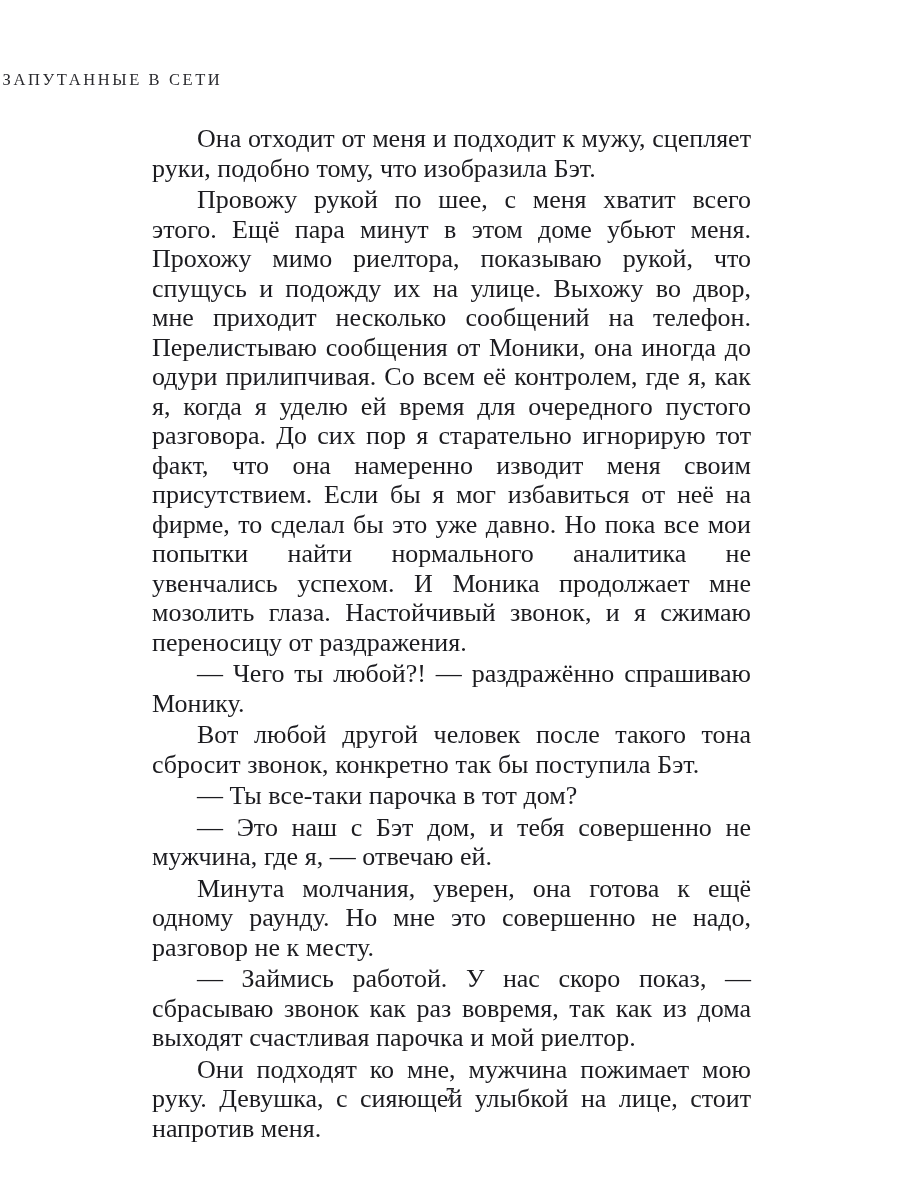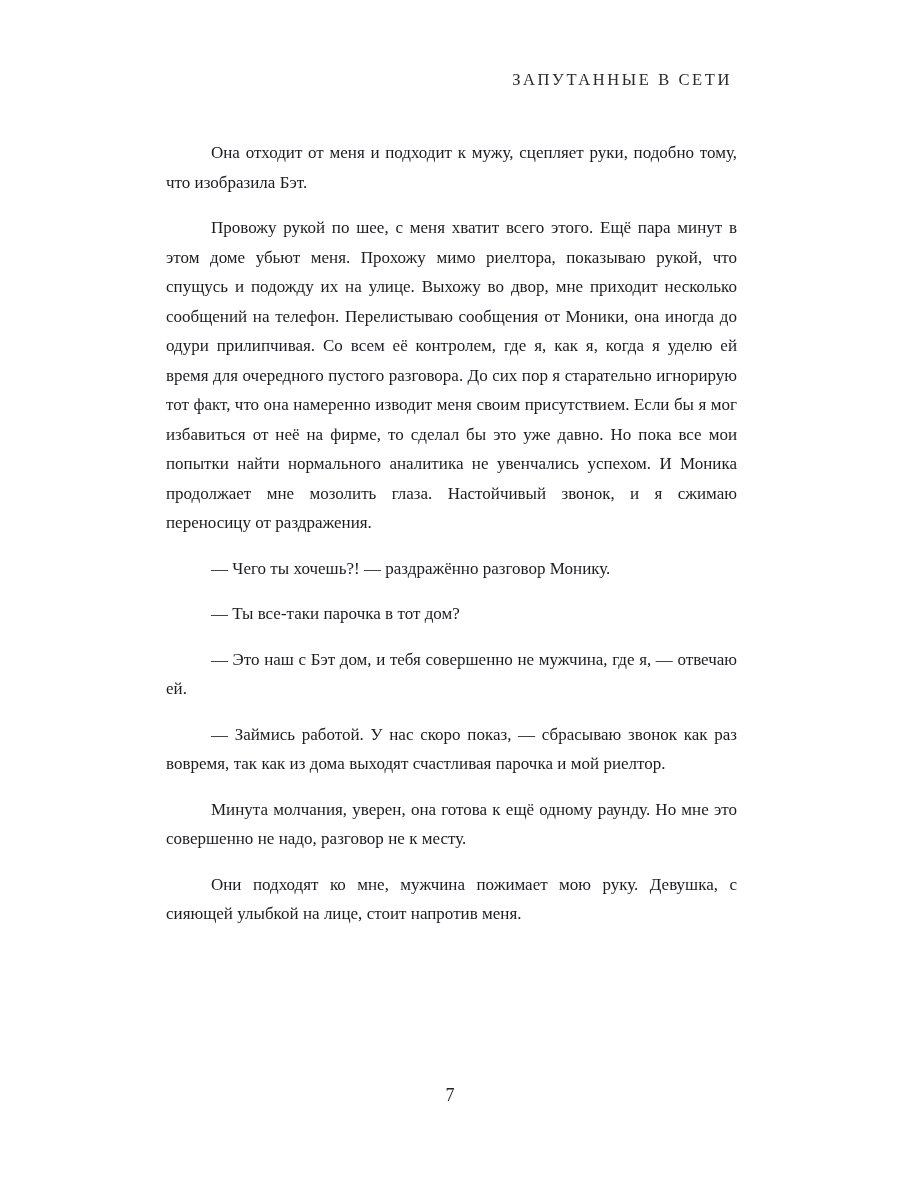--- a/index.html
+++ b/index.html
@@ -15,42 +15,42 @@
     overflow: hidden;
     font-family: "Liberation Serif", "DejaVu Serif", serif;
   }
 
   
   .running-header {
     position: absolute;
     top: 70px;
     left: 0;
     width: 732px;
-    text-align: right;
+    text-align: left;
     font-family: "Liberation Serif", "DejaVu Serif", serif;
     font-size: 16.5px;
     letter-spacing: 2.6px;
     color: #2a2a2e;
     text-indent: 2.6px;
     white-space: nowrap;
   }
 
   
   .textblock {
     position: absolute;
     top: 122px;
     left: 150px;
     width: 603px;
   }
   .para {
-    margin: 16px;
+    margin: 2px;
     text-align: justify;
     text-align-last: left;
     text-indent: 45px;
-    font-size: 17px;
+    font-size: 26px;
     line-height: 29.5px;
     color: #1c1c20;
     hyphens: manual;
     word-spacing: 0.1px;
   }
 
   
   .folio {
     position: absolute;
     top: 1085px;
@@ -64,23 +64,24 @@
 </head>
 <body>
 
 <div class="page">
 
   <div class="running-header">ЗАПУТАННЫЕ В СЕТИ</div>
 
   <div class="textblock">
     <p class="para">Она отходит от меня и подходит к мужу, сцепляет руки, подобно тому, что изобразила Бэт.</p>
     <p class="para">Провожу рукой по шее, с меня хватит всего этого. Ещё пара минут в этом доме убьют меня. Прохожу мимо риелтора, показываю рукой, что спущусь и подожду их на улице. Выхожу во двор, мне приходит несколько сообщений на телефон. Перелистываю сообщения от Моники, она иногда до одури прилипчивая. Со всем её контролем, где я, как я, когда я уделю ей время для очередного пустого разговора. До сих пор я старательно игнорирую тот факт, что она намеренно изводит меня своим присутствием. Если бы я мог избавиться от неё на фирме, то сделал бы это уже давно. Но пока все мои попытки найти нормального аналитика не увенчались успехом. И Моника продолжает мне мозолить глаза. Настойчивый звонок, и я сжимаю переносицу от раздражения.</p>
-    <p class="para">— Чего ты хочешь?! — раздражённо разговор Монику.</p>
+    <p class="para">— Чего ты любой?! — раздражённо спрашиваю Монику.</p>
+    <p class="para">Вот любой другой человек после такого тона сбросит звонок, конкретно так бы поступила Бэт.</p>
     <p class="para">— Ты все-таки парочка в тот дом?</p>
     <p class="para">— Это наш с Бэт дом, и тебя совершенно не мужчина, где я, — отвечаю ей.</p>
+    <p class="para">Минута молчания, уверен, она готова к ещё одному раунду. Но мне это совершенно не надо, разговор не к месту.</p>
     <p class="para">— Займись работой. У нас скоро показ, — сбрасываю звонок как раз вовремя, так как из дома выходят счастливая парочка и мой риелтор.</p>
-    <p class="para">Минута молчания, уверен, она готова к ещё одному раунду. Но мне это совершенно не надо, разговор не к месту.</p>
     <p class="para">Они подходят ко мне, мужчина пожимает мою руку. Девушка, с сияющей улыбкой на лице, стоит напротив меня.</p>
   </div>
 
   <div class="folio">7</div>
 
 </div>
 
 </body></html>

